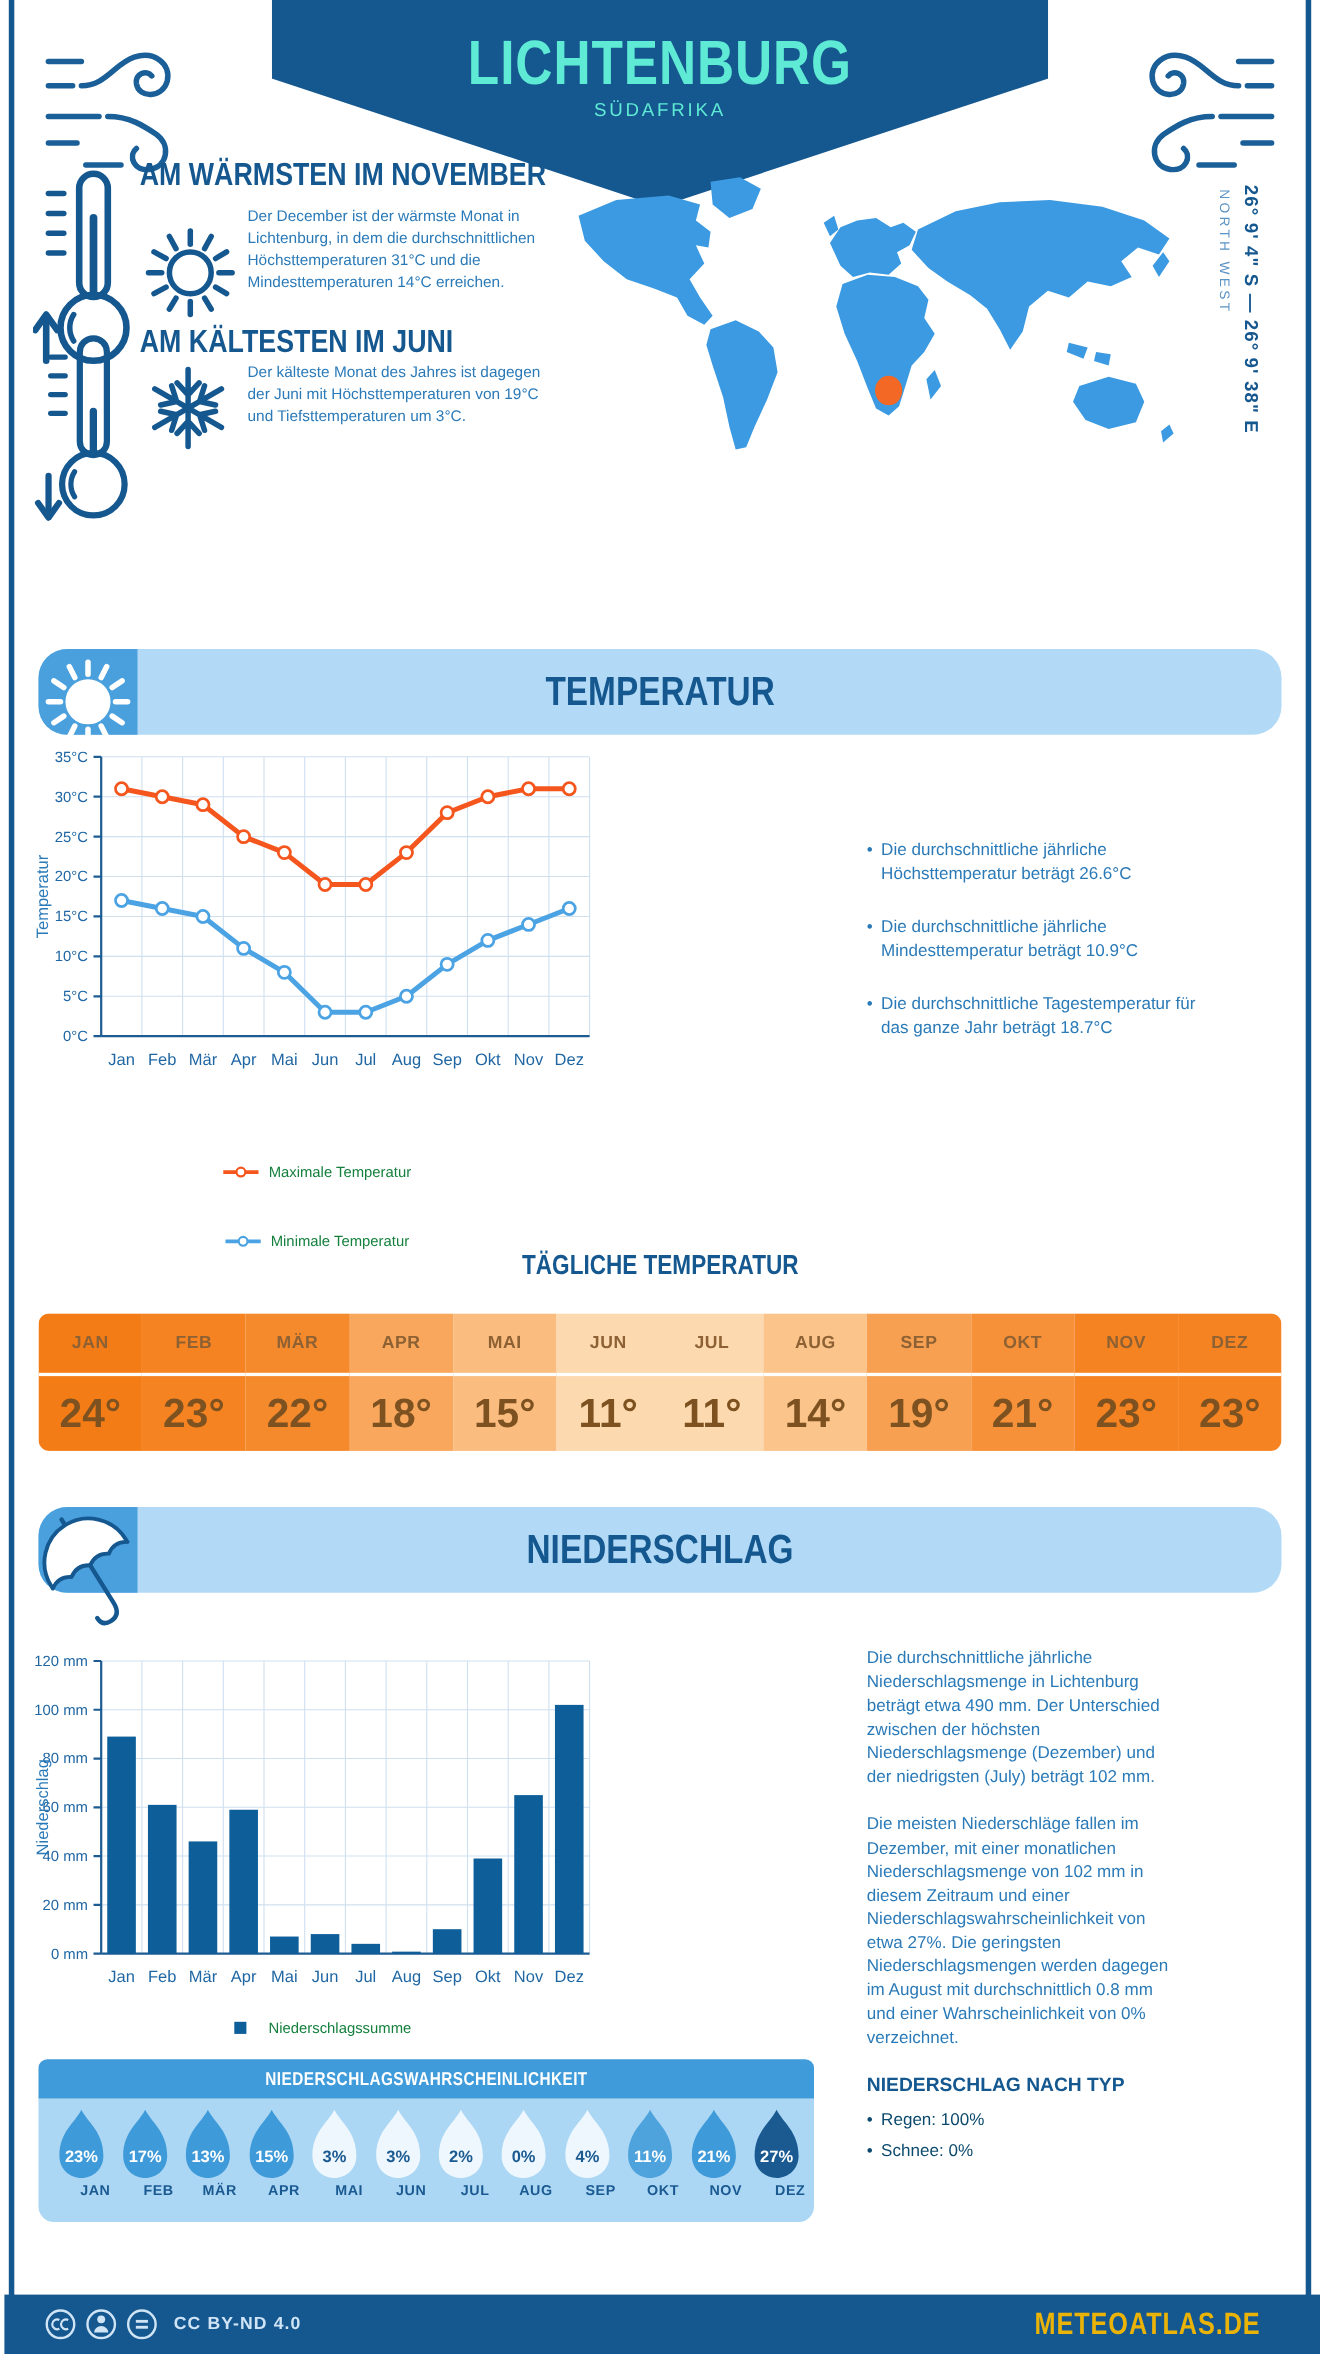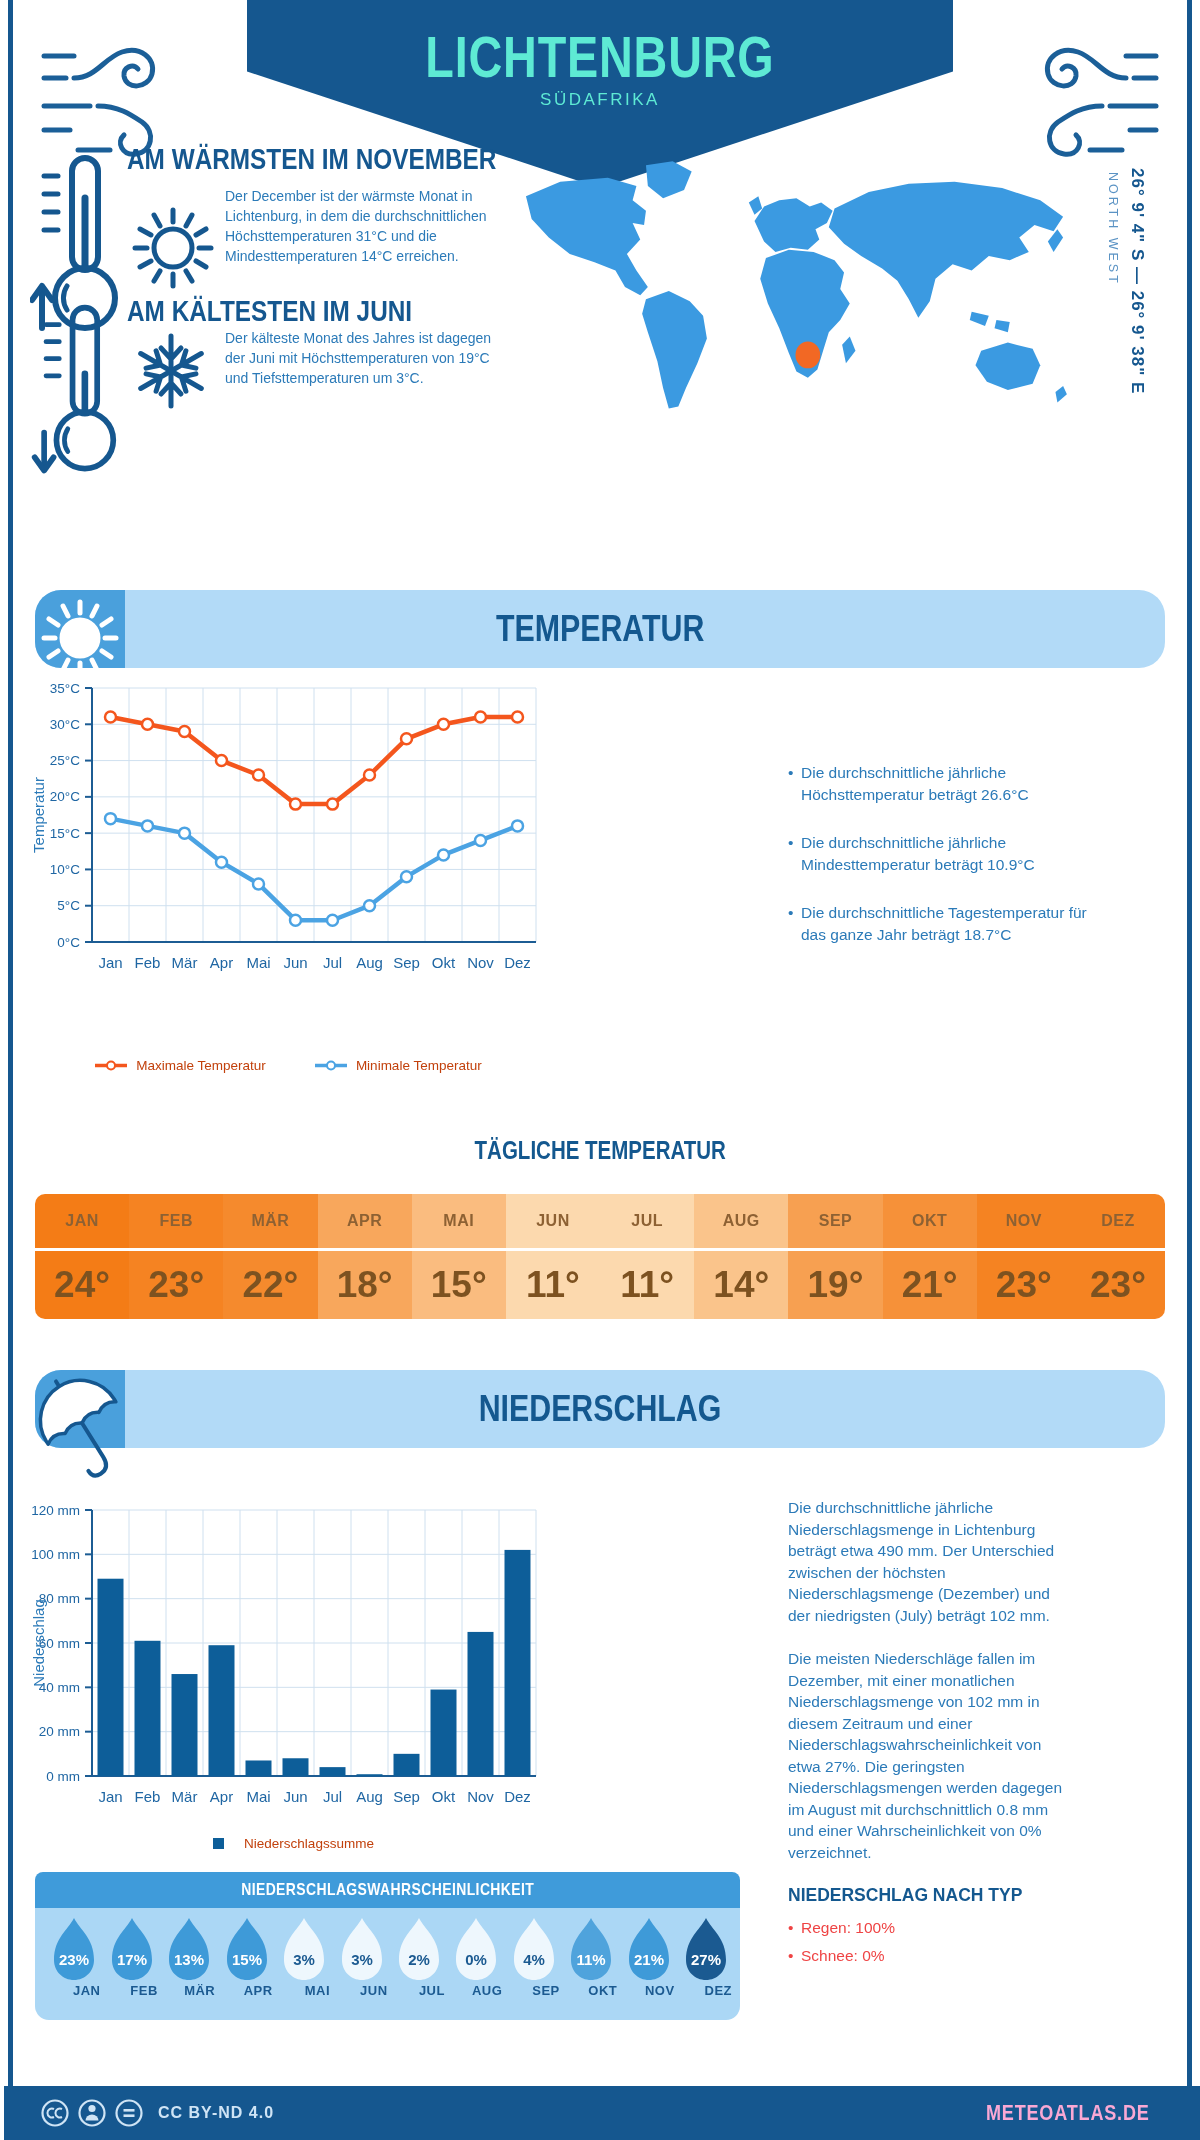--- a/index.html
+++ b/index.html
@@ -31,55 +31,55 @@
   .coord-sub{font-size:12.5px;color:#5b93c4;letter-spacing:3px;padding-top:4px;margin-right:7px;}
 
   
   .section-banner{left:35px;width:1130px;height:78px;background:#b2daf7;border-radius:26px;}
   .section-banner .chip{position:absolute;left:0;top:0;width:90px;height:78px;background:#4aa0dc;
         border-radius:26px 0 0 26px;}
   .section-banner .stitle{position:absolute;left:0;right:0;top:0;bottom:0;display:flex;
         align-items:center;justify-content:center;font-size:37px;font-weight:bold;color:#14588f;}
 
   .legend-row{display:flex;justify-content:center;align-items:center;gap:48px;
-        font-size:13.5px;color:#c2410c;}
+        font-size:13.5px;color:#15803d;flex-direction:column;}
   .legend-item{display:flex;align-items:center;gap:8px;}
 
   .stats{left:788px;top:735px;width:302px;}
   .stats-title{font-size:17.5px;font-weight:bold;line-height:23px;color:#14588f;}
   .stat-item{position:relative;margin-top:27px;font-size:15.5px;line-height:21.5px;color:#2b7ab8;padding-left:13px;}
   .stat-item::before{content:"•";position:absolute;left:0;top:0;}
 
   .daily-title{left:0;top:1136px;width:1200px;text-align:center;font-size:25px;font-weight:bold;color:#14588f;}
   .tt-table{left:35px;top:1194px;width:1130px;height:125px;display:flex;border-radius:10px;overflow:hidden;}
   .tt-col{flex:1;display:flex;flex-direction:column;}
   .tt-head{height:54px;display:flex;align-items:center;justify-content:center;
         font-size:16px;font-weight:bold;color:#8d6133;border-bottom:3px solid #fff;letter-spacing:.5px;}
   .tt-val{flex:1;display:flex;align-items:center;justify-content:center;
         font-size:37px;font-weight:bold;color:#7d5220;}
 
   .precip-text{left:788px;top:1497px;width:282px;font-size:15.5px;line-height:21.5px;color:#2b7ab8;}
   .precip-text p{margin:0 0 22px 0;}
   .type-title{font-size:17.5px;font-weight:bold;color:#14588f;margin:14px 0 10px 0;}
-  .type-item{position:relative;font-size:15.5px;line-height:21.5px;color:#ef4444;padding-left:13px;margin-top:7px;}
+  .type-item{position:relative;font-size:15.5px;line-height:21.5px;color:#0c4a6e;padding-left:13px;margin-top:7px;}
   .type-item::before{content:"•";position:absolute;left:0;top:0;}
 
   .prob-panel{left:35px;top:1872px;width:705px;}
   .prob-header{height:36px;background:#3f9bda;border-radius:8px 8px 0 0;display:flex;align-items:center;
         justify-content:center;color:#fff;font-size:17px;font-weight:bold;letter-spacing:.5px;}
   .prob-body{height:112px;background:#abd7f5;border-radius:0 0 14px 14px;display:flex;
         padding:8px 8px 0 8px;box-sizing:border-box;}
   .drop-cell{flex:1;display:flex;flex-direction:column;align-items:flex-end;}
   .drop-cell .m{font-size:13px;font-weight:bold;color:#1b5a91;margin-top:1px;letter-spacing:.5px;}
 
   .footer{left:4px;top:2086px;width:1200px;height:54px;background:#15578f;display:flex;
         align-items:center;padding:0 36px;box-sizing:border-box;}
   .footer .lic-icons{display:flex;gap:7px;align-items:center;}
   .footer .lic-text{color:#cfe4f5;font-size:16px;font-weight:bold;margin-left:14px;letter-spacing:1px;}
-  .footer .brand{margin-left:auto;color:#f9a8d4;font-size:22px;font-weight:bold;letter-spacing:1px;}
+  .footer .brand{margin-left:auto;color:#eab308;font-size:28px;font-weight:bold;letter-spacing:1px;}
 </style>
 </head>
 <body>
 
 <div class="page">
   <div class="abs border-l"></div>
   <div class="abs border-r"></div>
 
   <div class="abs banner">
     <div><span class="banner-title cond">LICHTENBURG</span></div>

